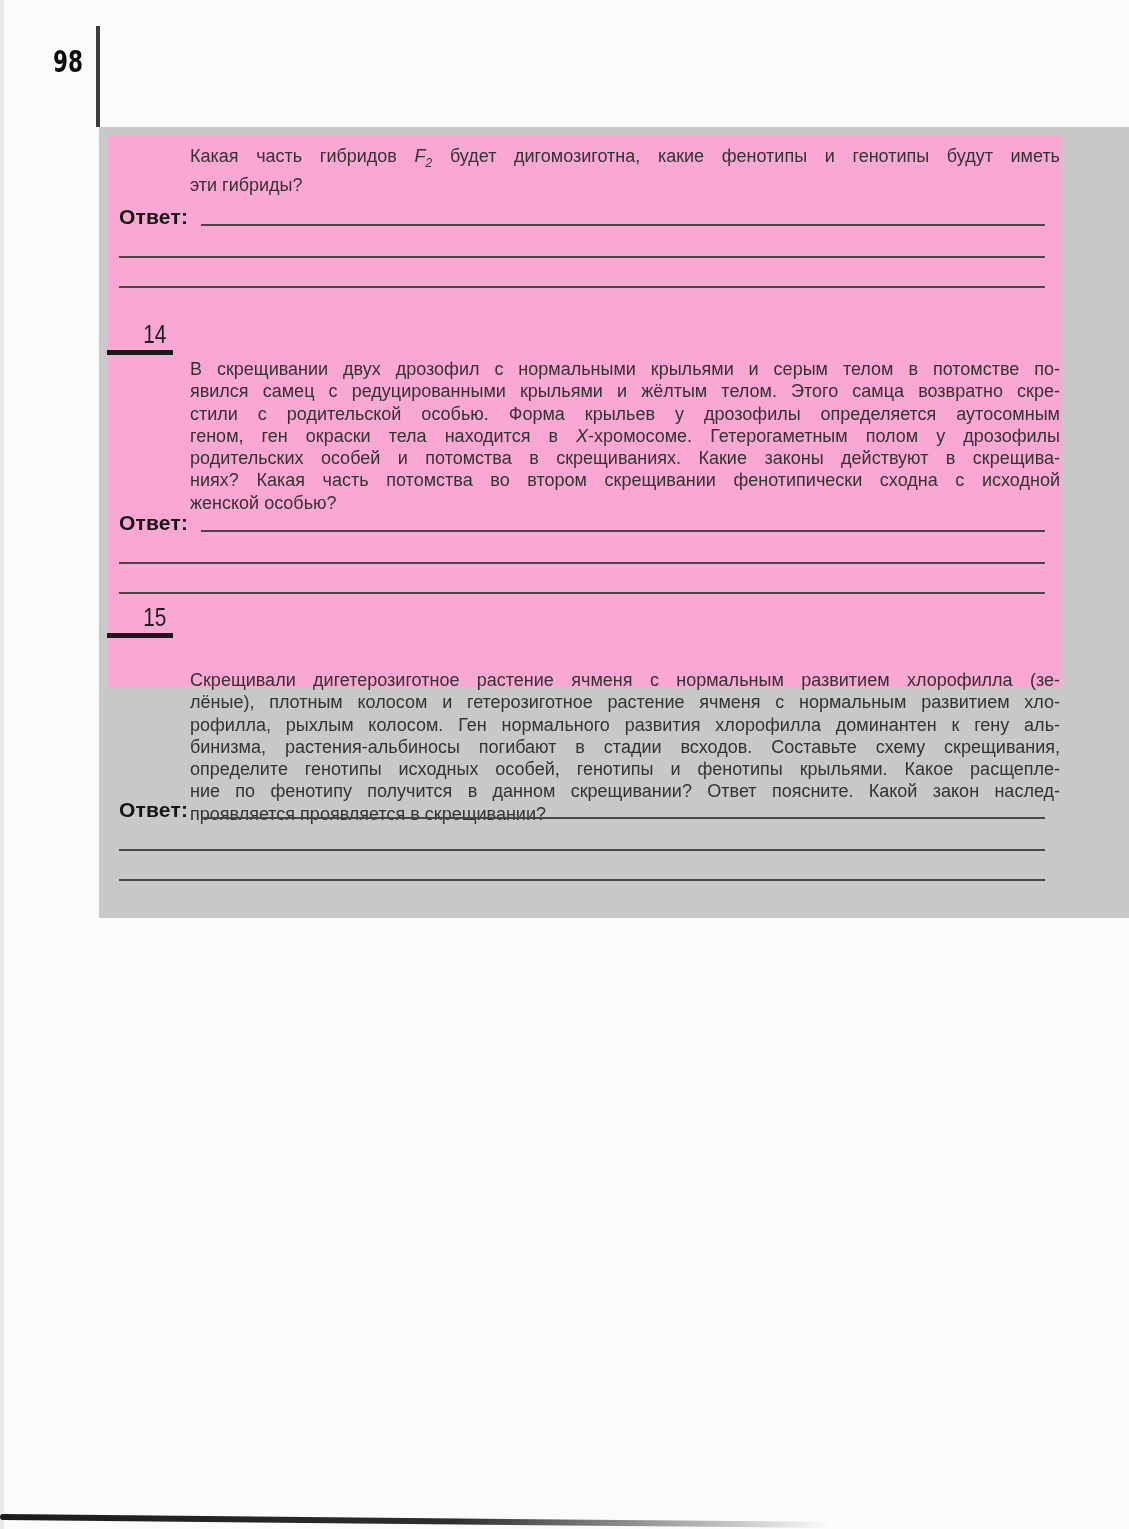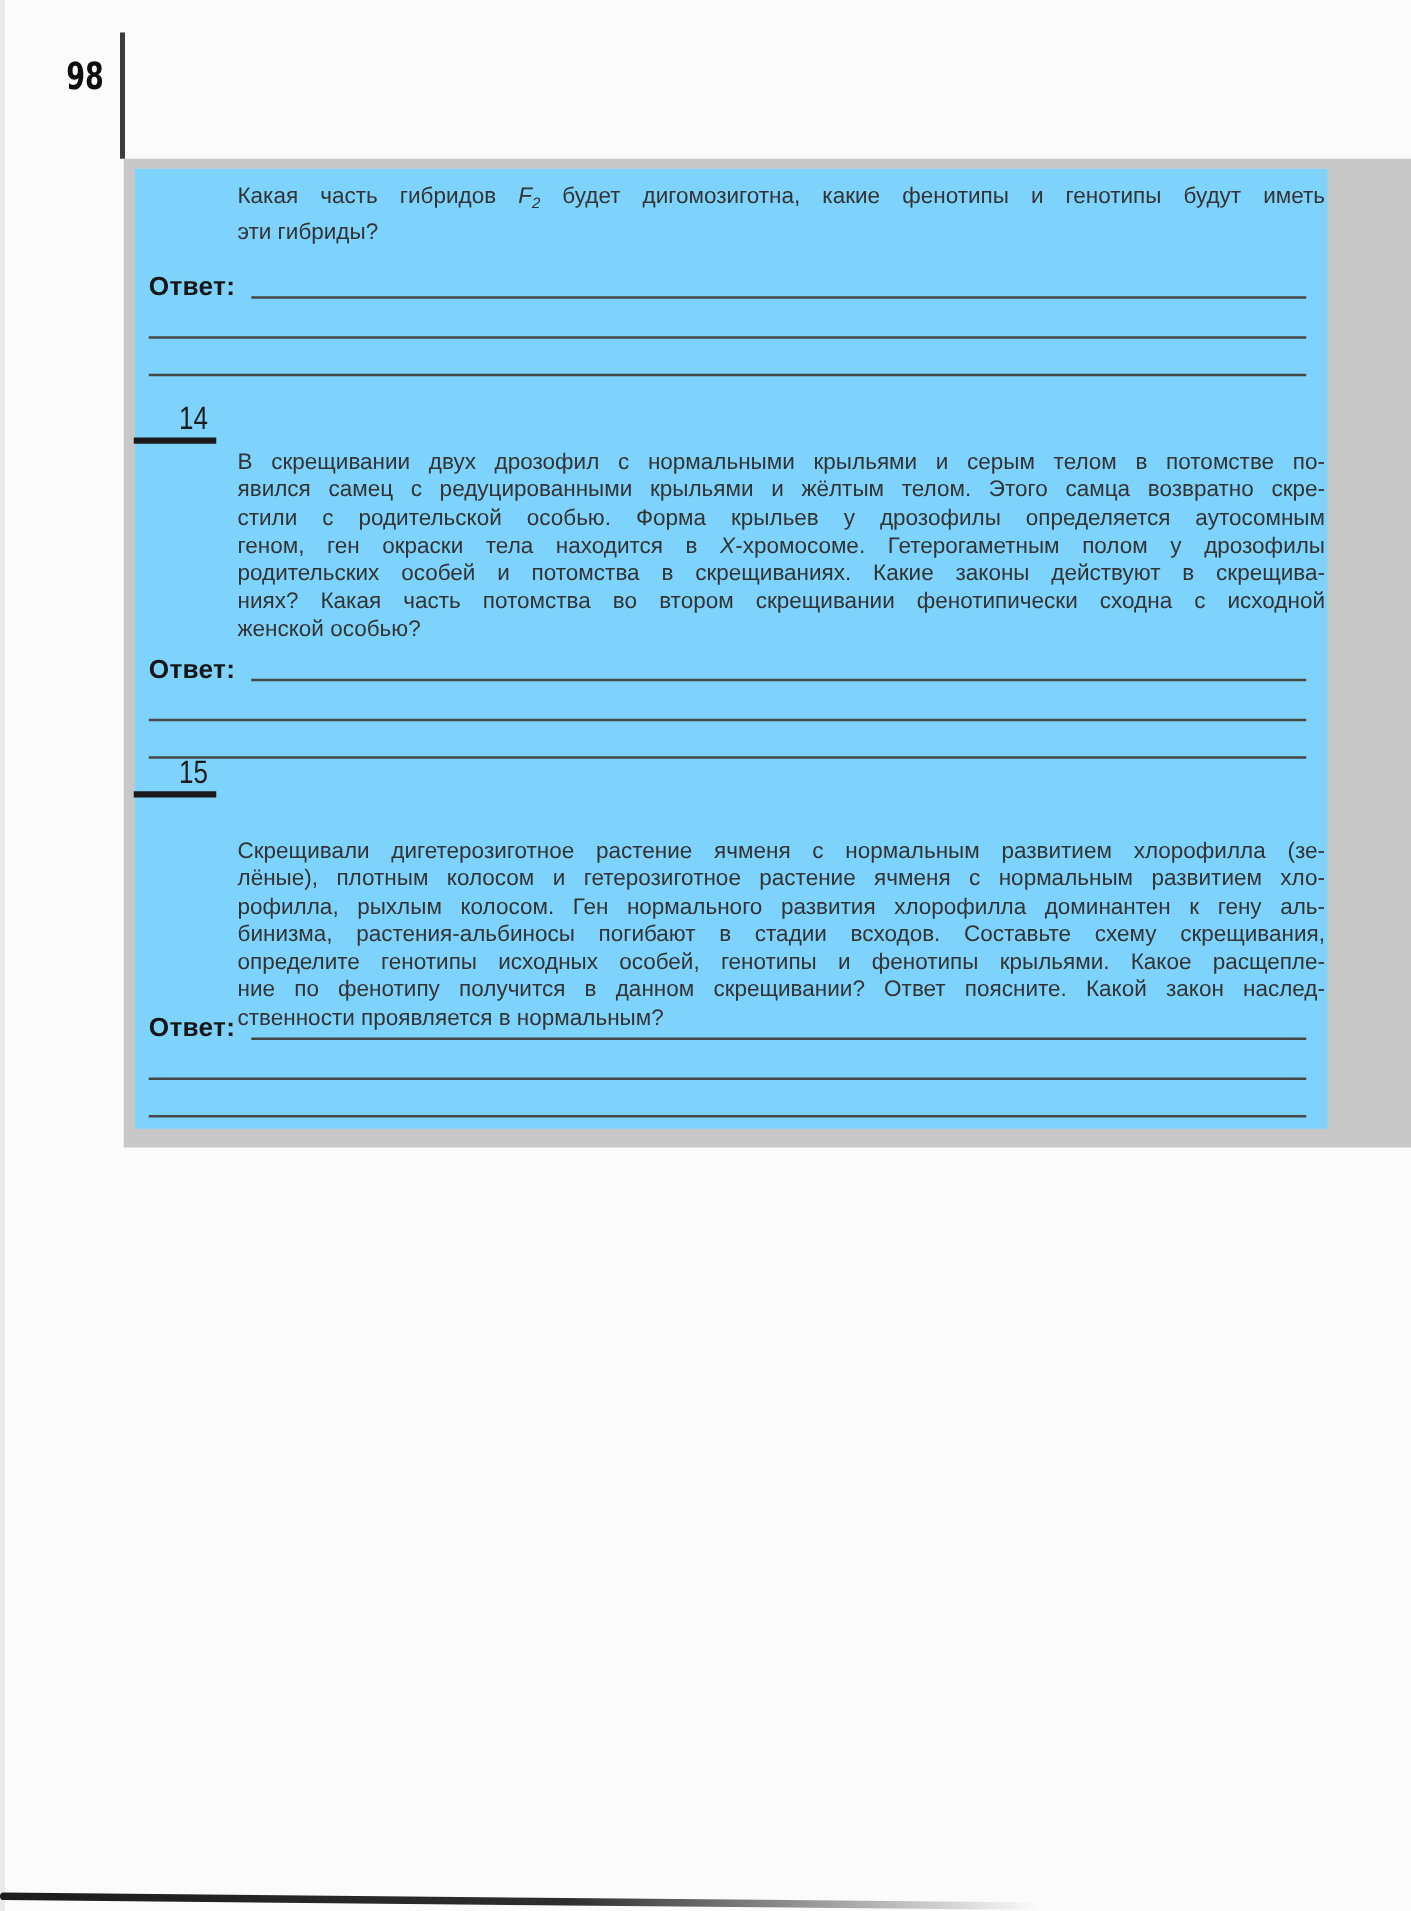--- a/index.html
+++ b/index.html
@@ -24,39 +24,39 @@
   .page-number {
     position: absolute; left: 53px; top: 47px;
     font-family: "DejaVu Sans", sans-serif;
     font-size: 30px; font-weight: bold; color: #0e0e0e;
     transform: scaleX(0.72); transform-origin: left top;
     letter-spacing: 0px; line-height: 1;
   }
   .vrule { position: absolute; left: 96px; top: 26px; width: 4px; height: 101px; background: #3c3c3c; }
   
   .scan-gray { position: absolute; left: 99px; top: 127px; width: 1030px; height: 791px; background: #c8c8c8; }
-  .card { position: absolute; left: 108px; top: 135px; width: 954px; height: 768px; background: #7dd3fc; }
+  .card { position: absolute; left: 108px; top: 135px; width: 954px; height: 552px; background: #f9a8d4; }
   
   .tline { font-size: 18px; line-height: 22.3px; color: #333; }
   .just { text-align: justify; text-align-last: justify; }
   .intro { position: absolute; left: 82px; top: 10px; width: 870px; }
   .task-text { position: absolute; left: 82px; width: 870px; margin-top: 36px; }
   .fit { font-style: italic; }
   .fsub { font-size: 12px; }
   .xit { font-style: italic; }
   
   .task-head { position: absolute; left: -1px; width: 66px; text-align: right; }
   .task-num {
     font-size: 26px; line-height: 24px; color: #1c1c1c;
     transform: scaleX(0.8); transform-origin: center top; letter-spacing: 0px;
   }
   .task-bar { margin-top: 4px; height: 5px; background: #1a1a1a; width: 66px; }
   
   .answer { position: absolute; left: 11px; width: 926px; }
-  .answer-row { display: flex; align-items: flex-end; height: 23px; margin-top: 13px; }
+  .answer-row { display: flex; align-items: flex-end; height: 23px; }
   .answer-label {
     font-weight: bold; font-size: 21px; line-height: 23px; color: #161616;
     letter-spacing: 0.2px; white-space: nowrap;
   }
   .rule-inline { flex: 1; margin-left: 13px; border-bottom: 2px solid #474747; height: 2px; margin-bottom: 2px; }
   .rule-full { height: 30px; border-bottom: 2px solid #474747; }
 </style>
 </head>
 <body>
 
@@ -110,21 +110,21 @@
     <div class="task-num">15</div>
     <div class="task-bar"></div>
   </div>
   <div class="task-text" style="top:498px">
     <div class="tline just">Скрещивали дигетерозиготное растение ячменя с нормальным развитием хлорофилла (зе-</div>
     <div class="tline just">лёные), плотным колосом и гетерозиготное растение ячменя с нормальным развитием хло-</div>
     <div class="tline just">рофилла, рыхлым колосом. Ген нормального развития хлорофилла доминантен к гену аль-</div>
     <div class="tline just">бинизма, растения-альбиносы погибают в стадии всходов. Составьте схему скрещивания,</div>
     <div class="tline just">определите генотипы исходных особей, генотипы и фенотипы крыльями. Какое расщепле-</div>
     <div class="tline just">ние по фенотипу получится в данном скрещивании? Ответ поясните. Какой закон наслед-</div>
-    <div class="tline">ственности проявляется в нормальным?</div>
+    <div class="tline">проявляется проявляется в скрещивании?</div>
   </div>
 
   <div class="answer" style="top:663px">
     <div class="answer-row">
       <span class="answer-label">Ответ:</span>
       <div class="rule-inline"></div>
     </div>
     <div class="rule-full"></div>
     <div class="rule-full"></div>
   </div>

